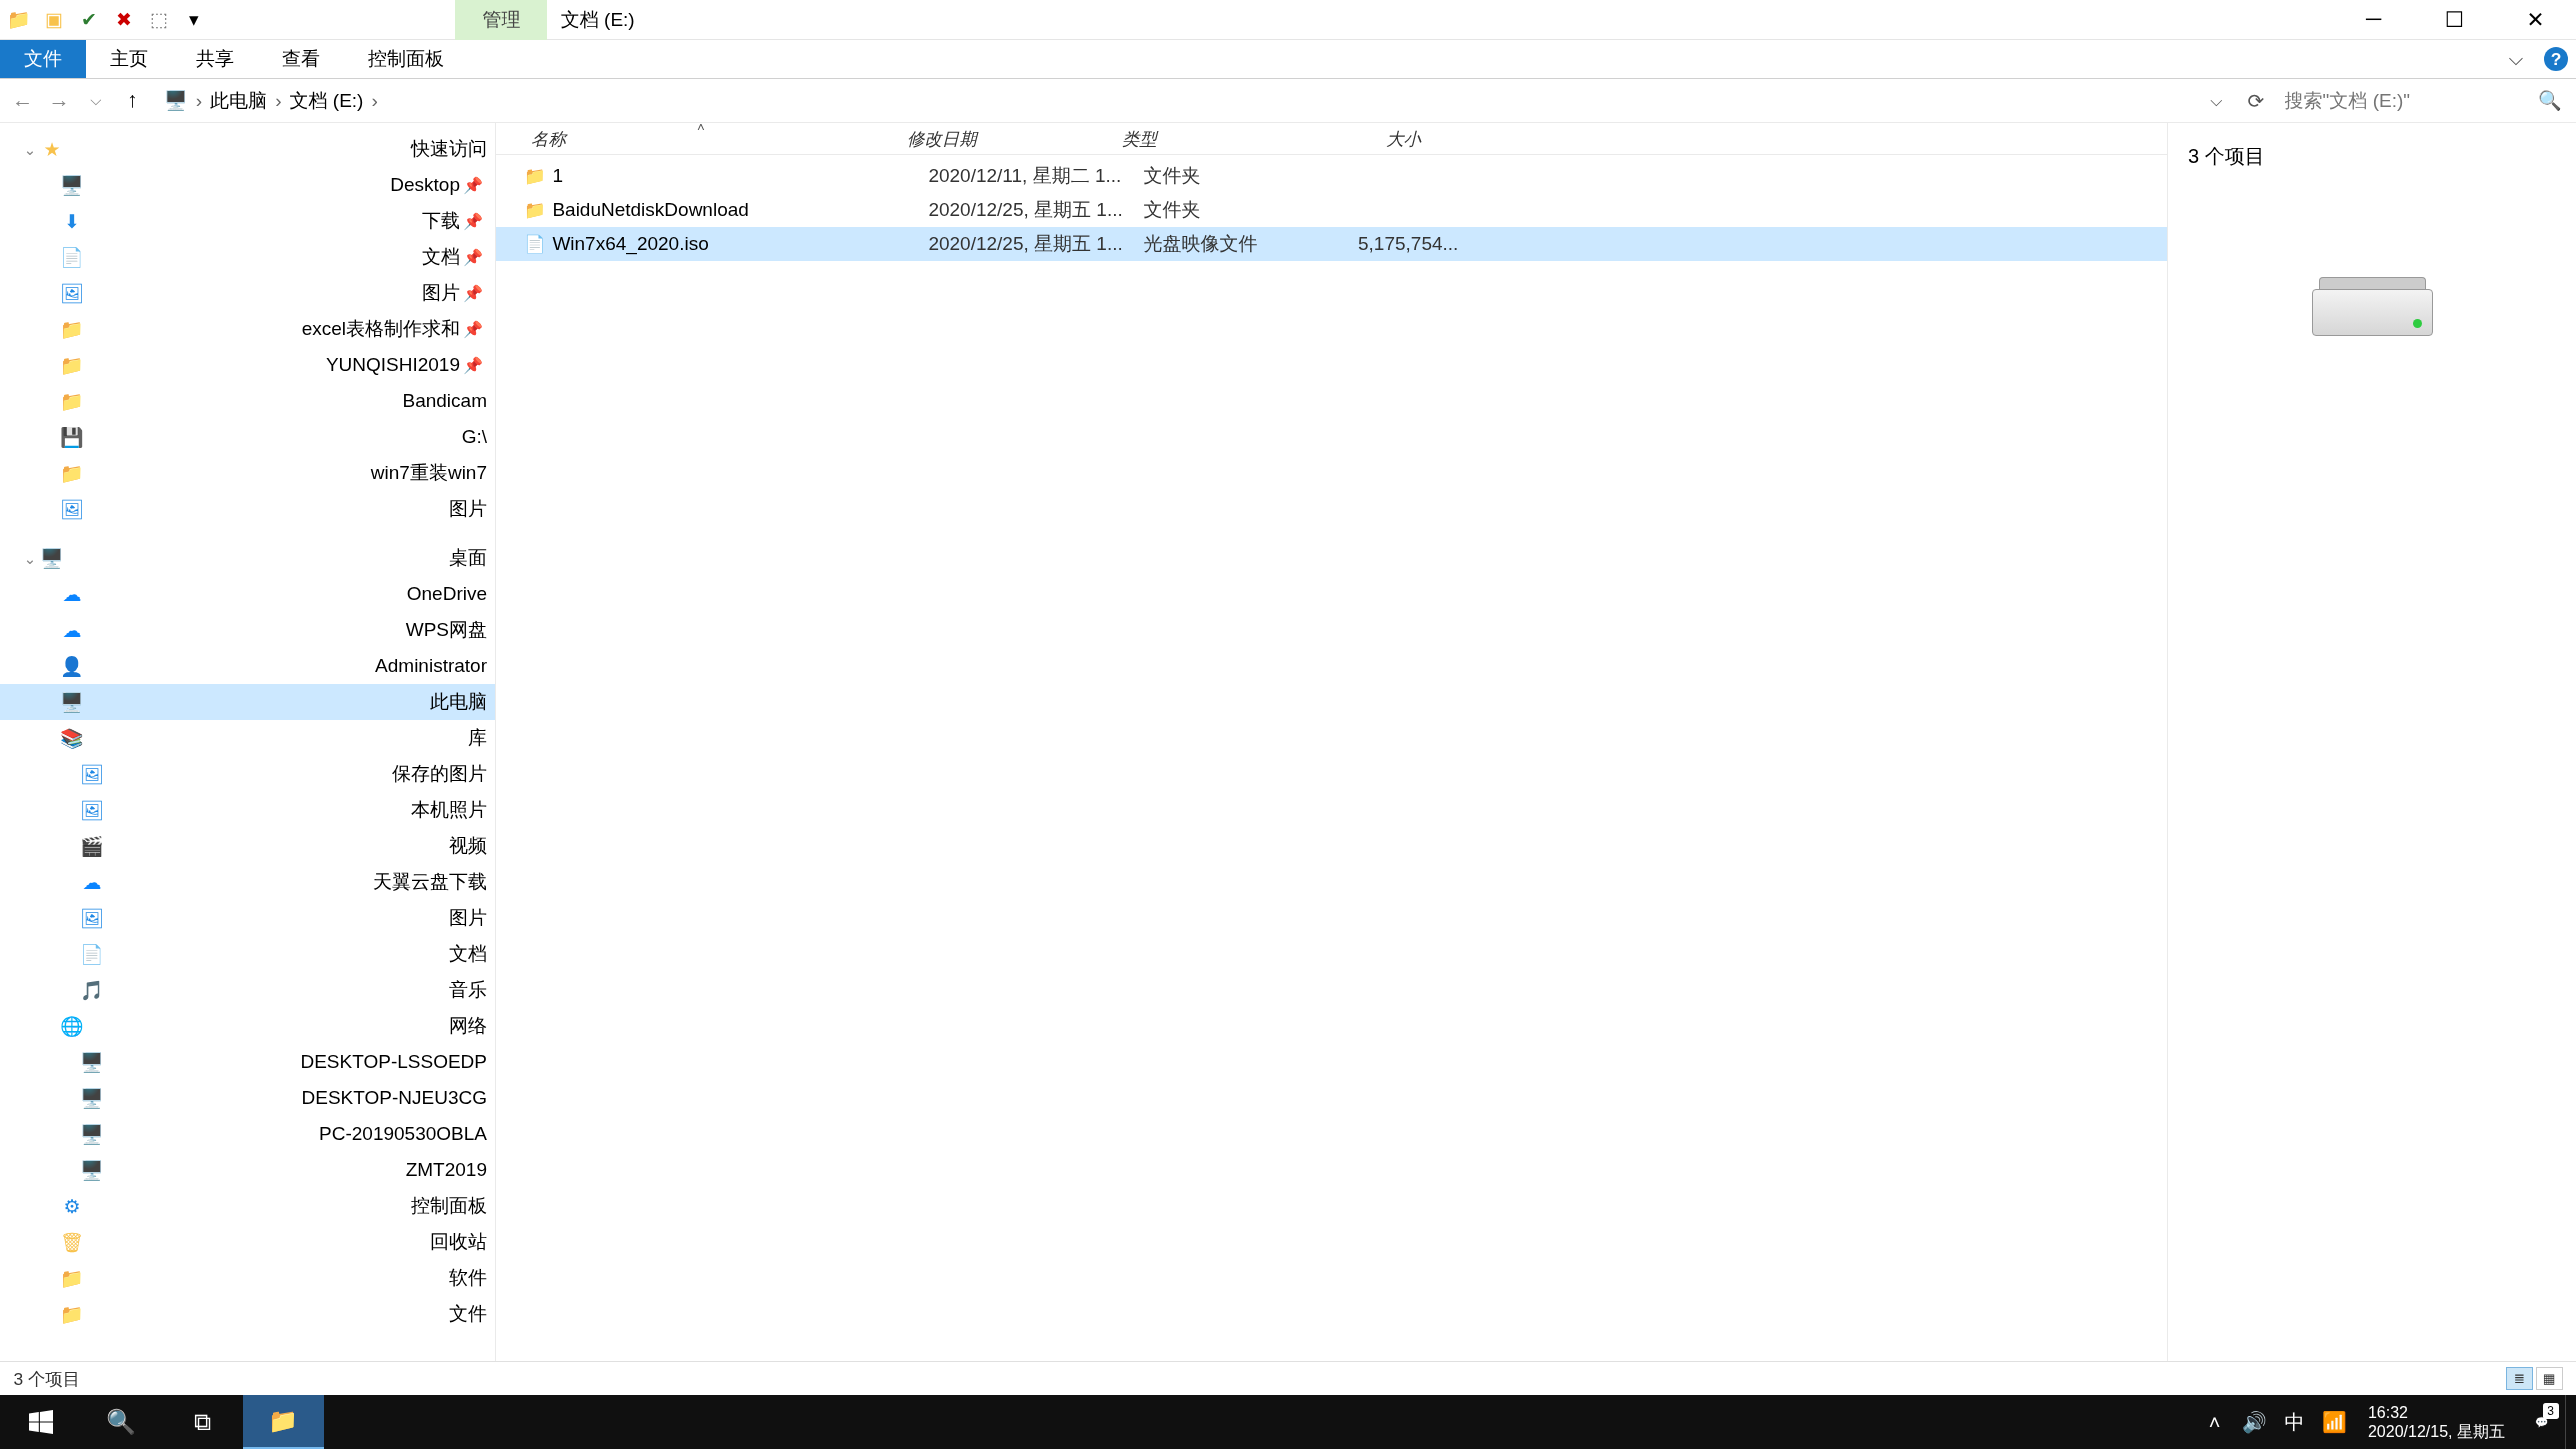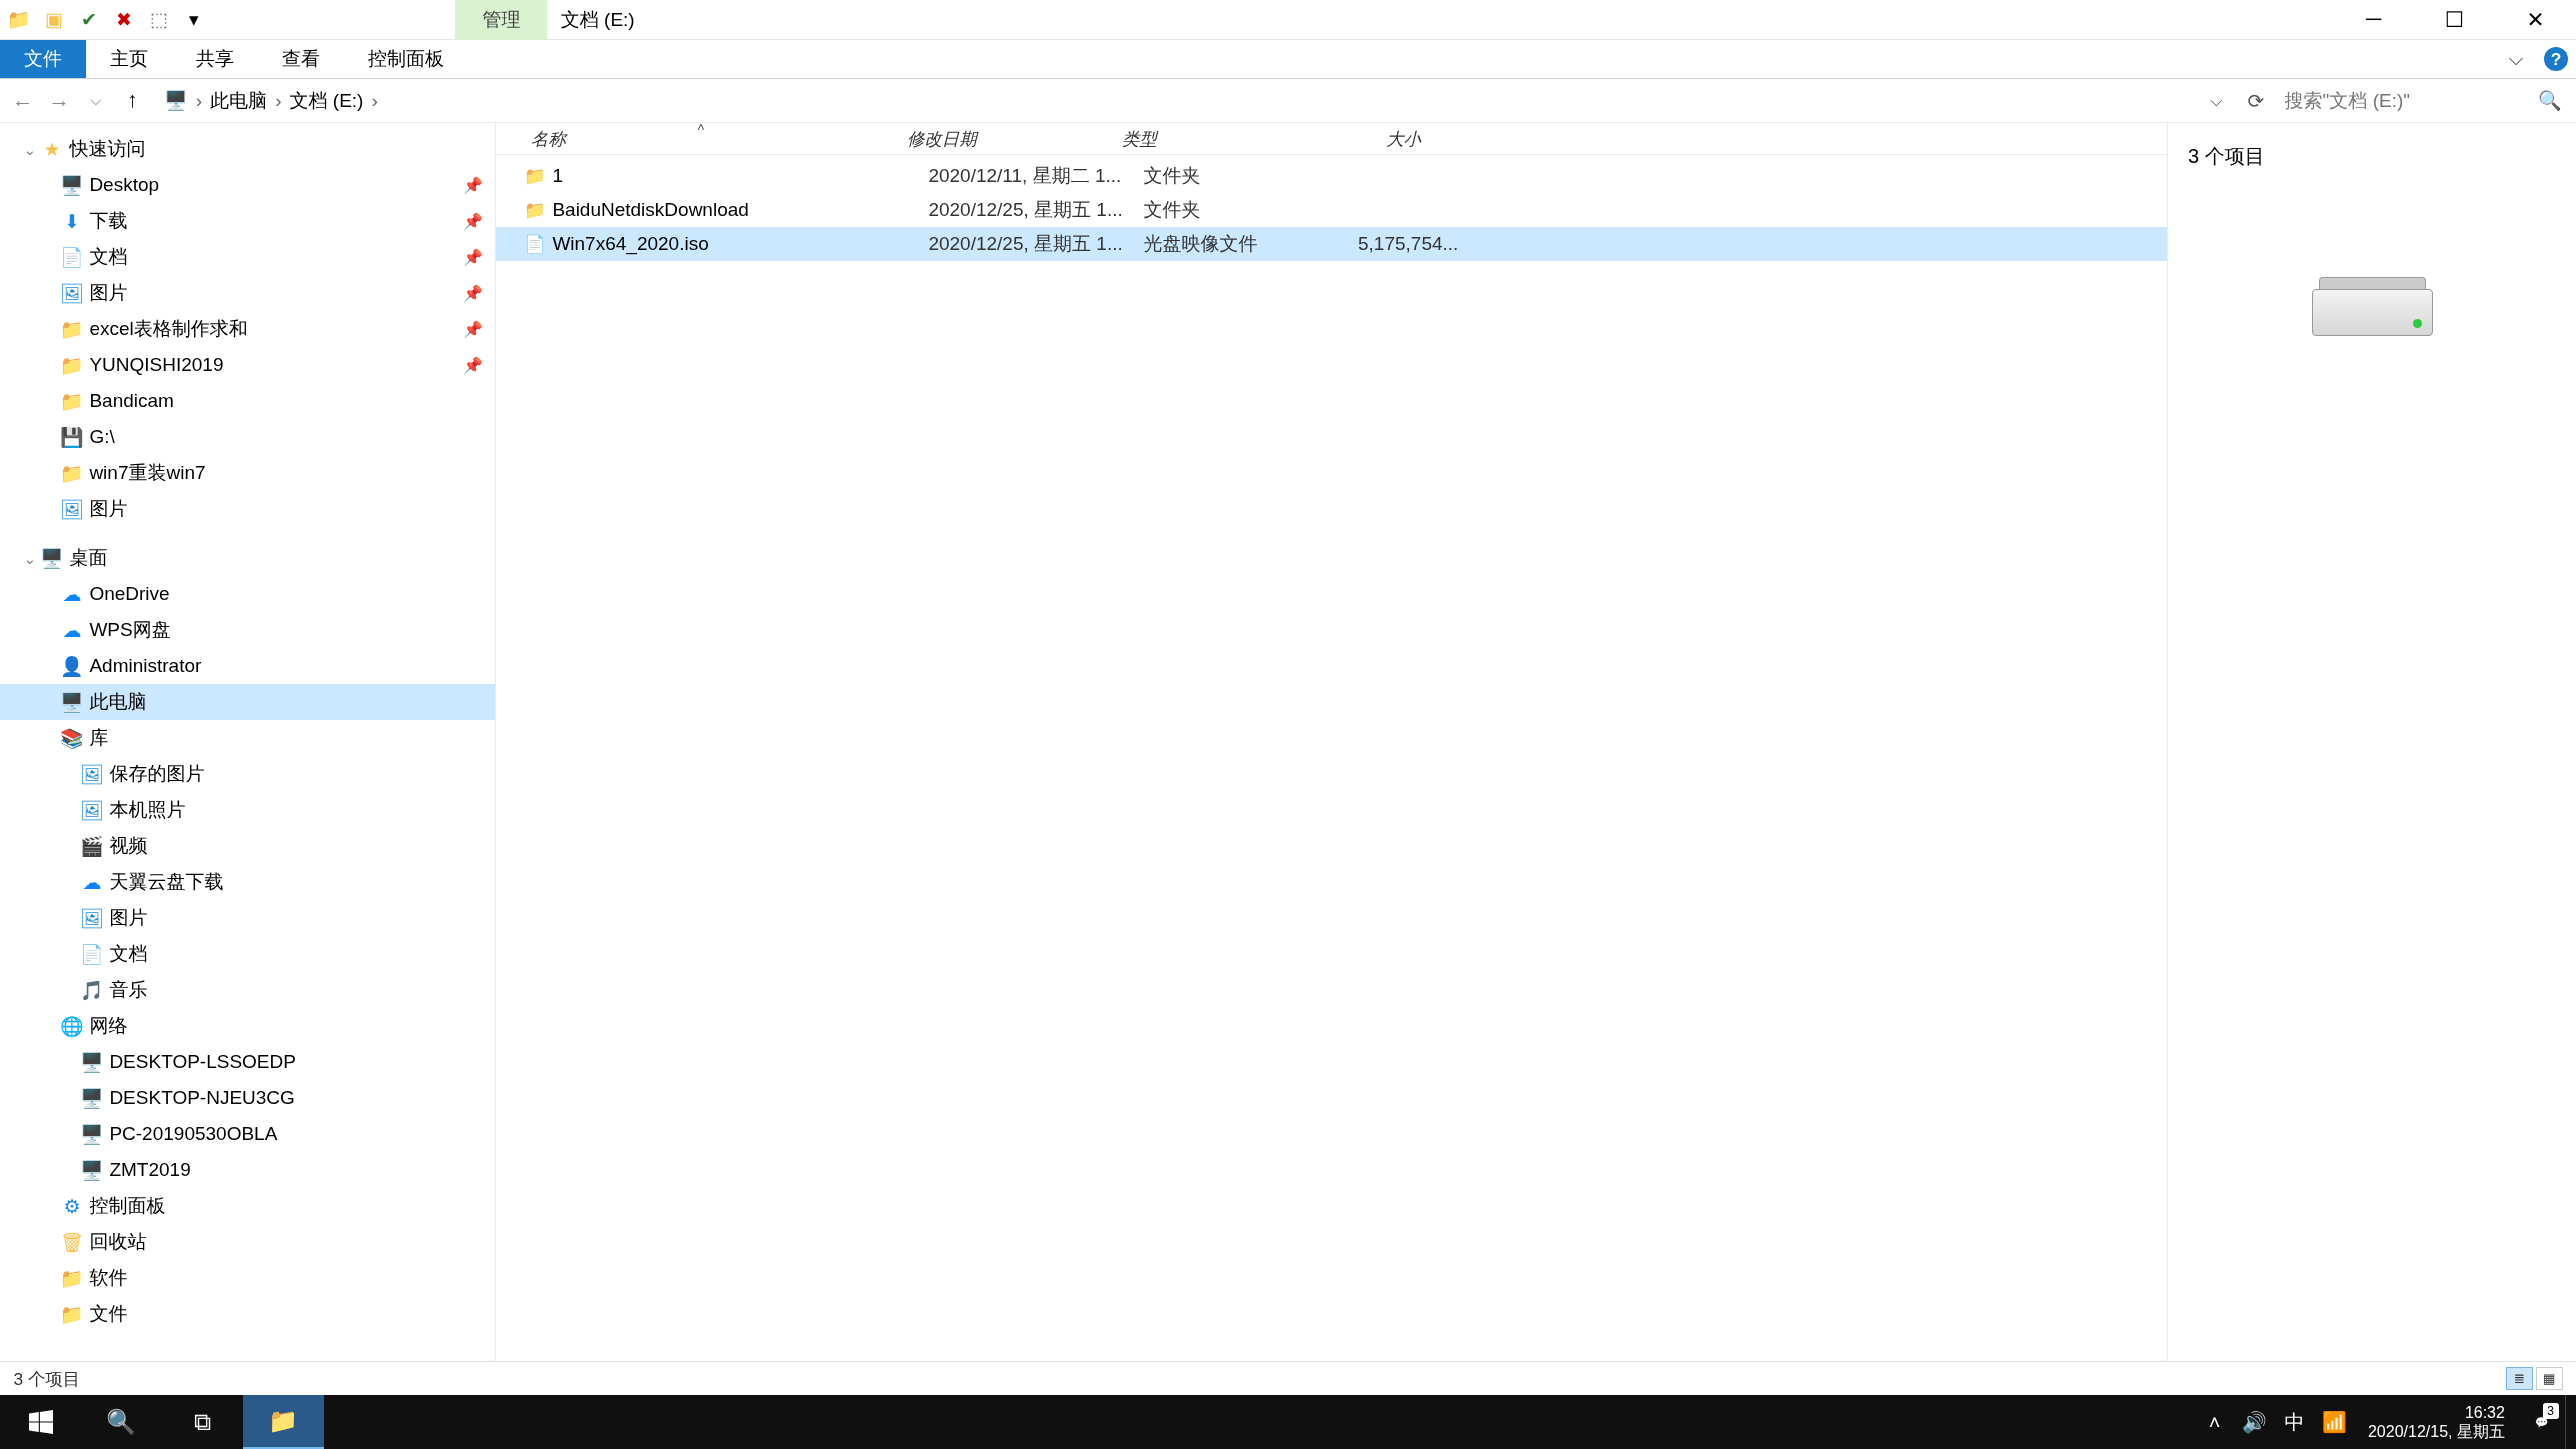--- a/index.html
+++ b/index.html
@@ -40,21 +40,21 @@
   
   .main { display: flex; height: calc(1449px - 40px - 39px - 44px - 34px - 54px); }
   
 
   
   .tree { width: 496px; border-right: 0.7px solid #eaeaea; overflow-y: auto; padding-top: 8px; }
   .tree .node { display: flex; align-items: center; height: 36px; font-size: 19px; color: #000; padding-right: 8px; }
   .tree .node.sel { background: #cce8ff; }
   .tree .node .caret { width: 20px; text-align: center; color: #888; font-size: 14.8px; }
   .tree .node .ic { width: 24px; text-align: center; margin-right: 5.4px; font-size: 19px; }
-  .tree .node .lbl { flex: 1; white-space: nowrap; }
+  .tree .node .lbl { flex: 1; white-space: nowrap; text-align: right; }
   .tree .node .pin { width: 27px; color: #888; font-size: 16px; text-align: center; }
   .tree .gap { height: 13.4px; }
 
   
   .filelist { flex: 1; display: flex; flex-direction: column; }
   .columns { display: flex; height: 32px; border-bottom: 0.7px solid #eaeaea; align-items: center; font-size: 17.4px; color: #333; padding-left: 27px; position:relative;}
   .columns .col { padding: 0 8px; font-style: italic; }
   .columns .c-name { width: 376px; }
   .columns .c-date { width: 215px; }
   .columns .c-type { width: 181px; }
@@ -81,21 +81,21 @@
   .status .viewbtns { margin-left: auto; display: flex; gap: 2.7px; }
   .status .vb { width: 27px; height: 23px; border: 0.7px solid #ccc; display:flex;align-items:center;justify-content:center;font-size:13.4px;}
   .status .vb.sel { background: #cde6f7; border-color:#7ab5e0;}
 
   
   .taskbar { height: 54px; background: #101010; display: flex; align-items: center; color: #fff; }
   .taskbar .tb { width: 81px; height: 54px; display: flex; align-items: center; justify-content: center; font-size: 24px; }
   .taskbar .tb.active { background: #2a5a8a; border-bottom: 2.7px solid #76b9ed; }
   .taskbar .tray { margin-left: auto; display: flex; align-items: center; }
   .taskbar .tray .ti { width: 40px; height: 54px; display:flex;align-items:center;justify-content:center;font-size:20px;}
-  .taskbar .clock { padding: 0 13.4px; text-align: right; font-size: 16px; line-height: 1.2; }
+  .taskbar .clock { padding: 0 13.4px; text-align: left; font-size: 16px; line-height: 1.2; }
   .taskbar .notif { width: 47px; display:flex;align-items:center;justify-content:center; position:relative;}
   .taskbar .notif .badge { position:absolute; bottom:9.4px; right:6.7px; background:#fff; color:#000; font-size:12px; width:16px;height:16px;border-radius:2.7px;display:flex;align-items:center;justify-content:center;}
   .taskbar .show-desktop { width: 10.7px; height: 54px; border-left: 0.7px solid #444; }
 
   
   .fc-folder{color:#f8c24c;}
   .fc-blue{color:#1e88e5;}
   .fc-star{color:#f8c24c;}
   .fc-cloud{color:#0a84ff;}
   .fc-drive{color:#555;}

